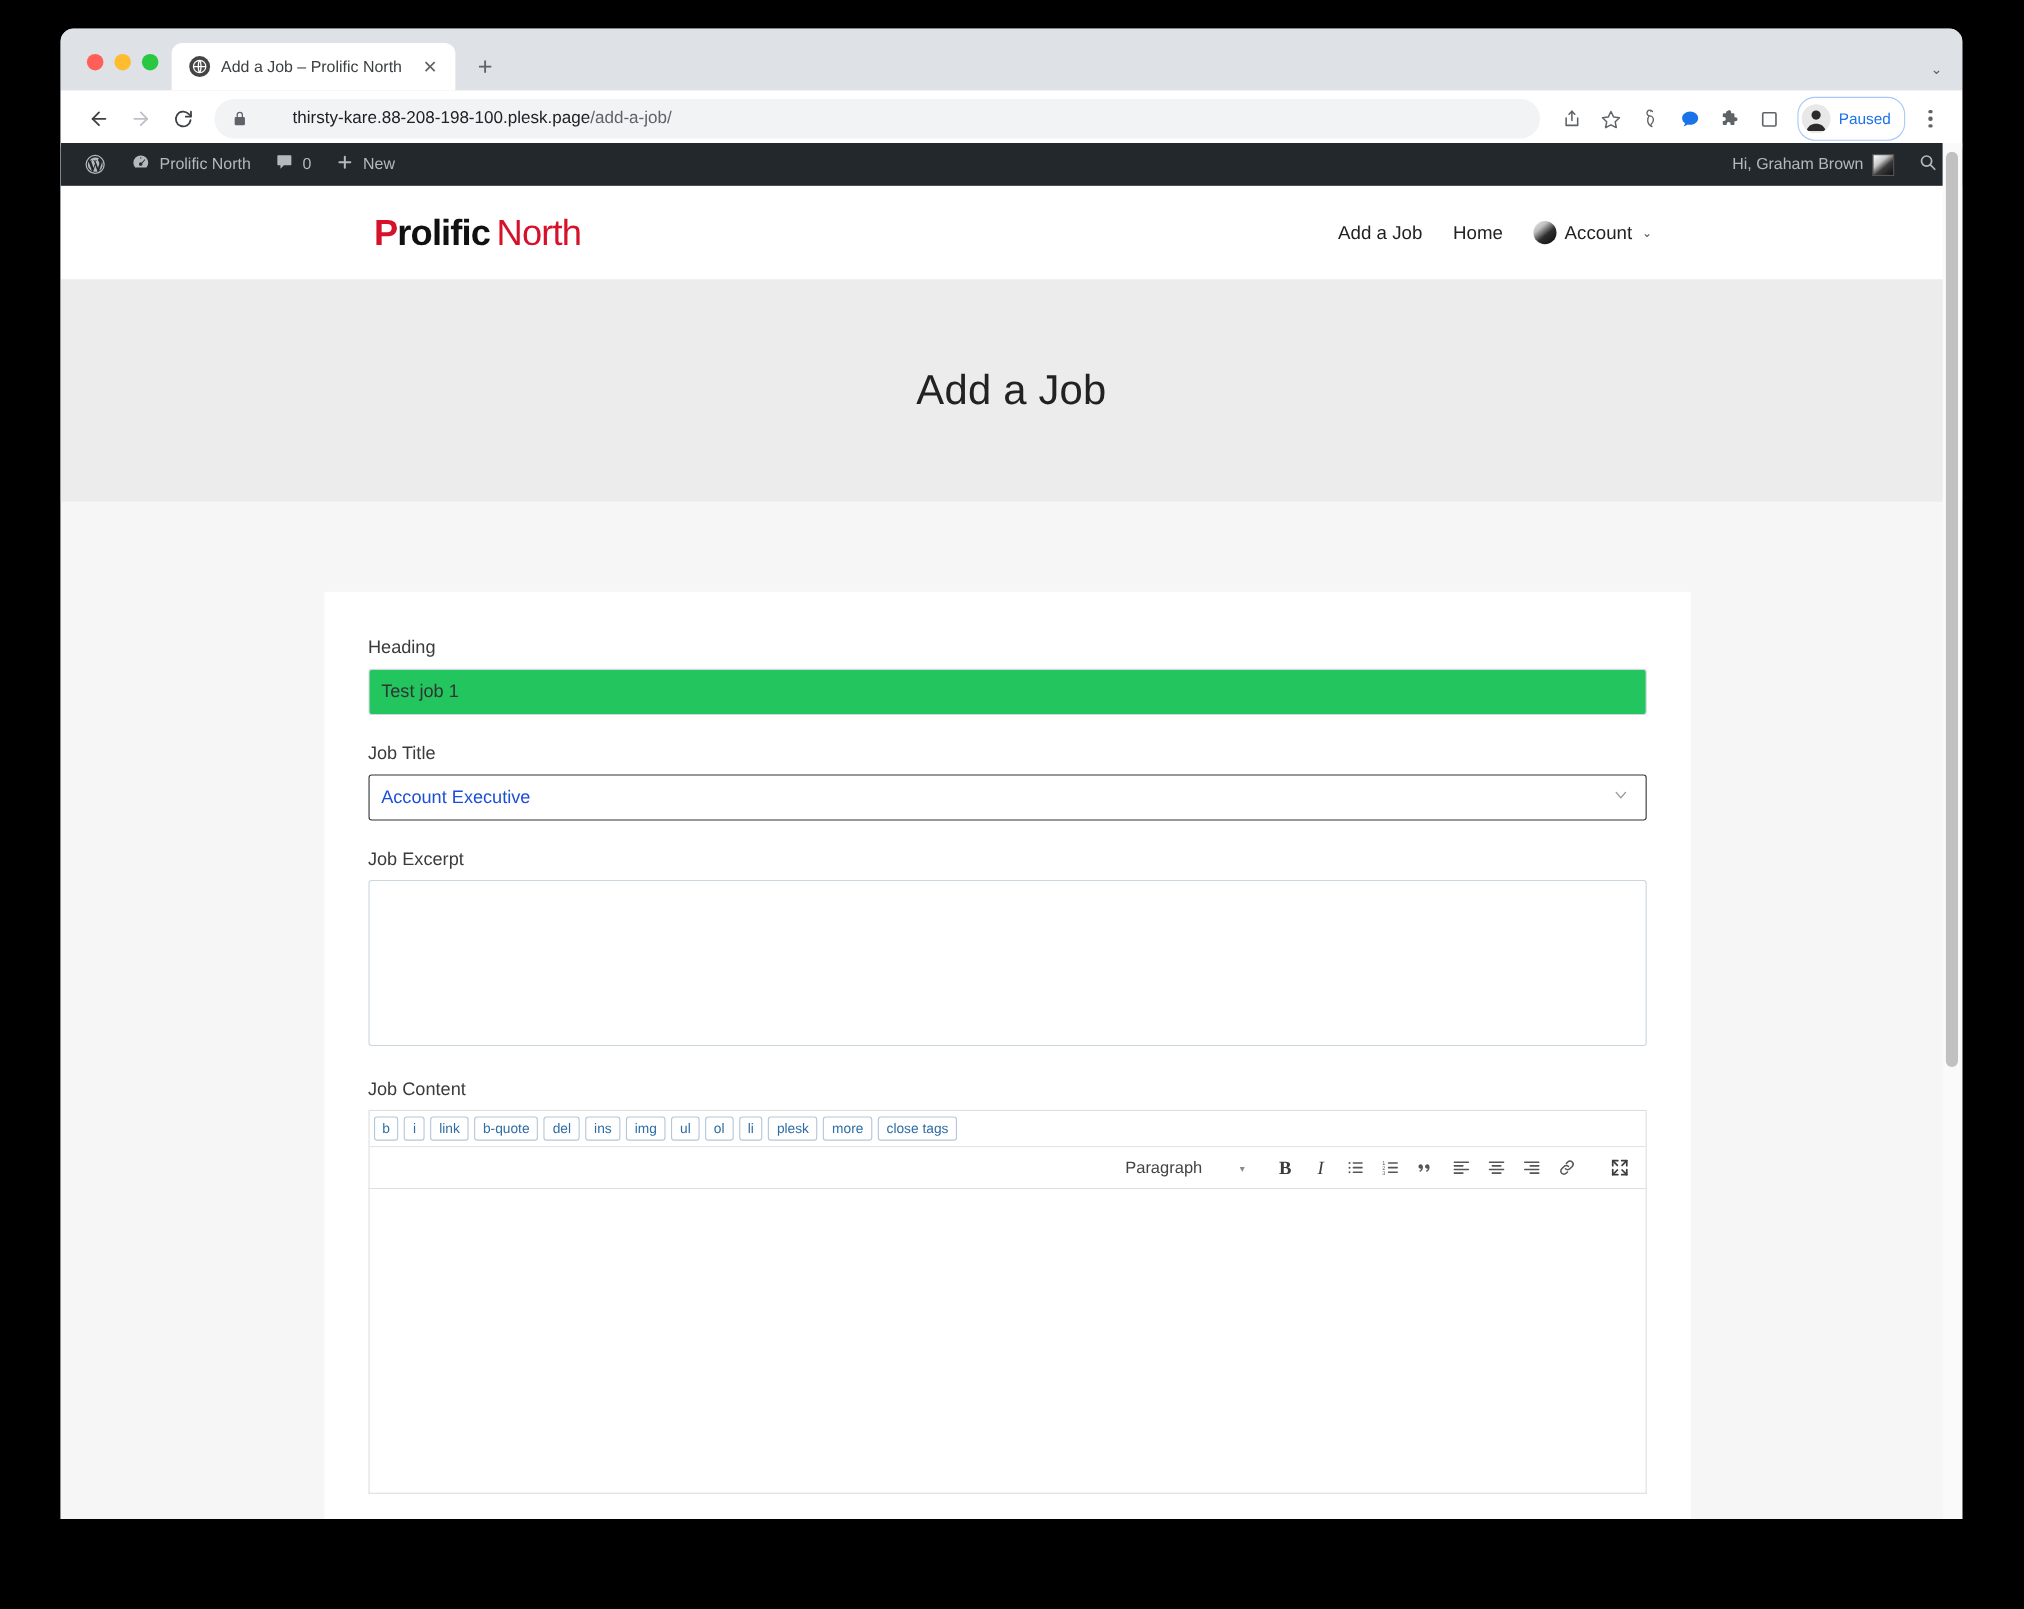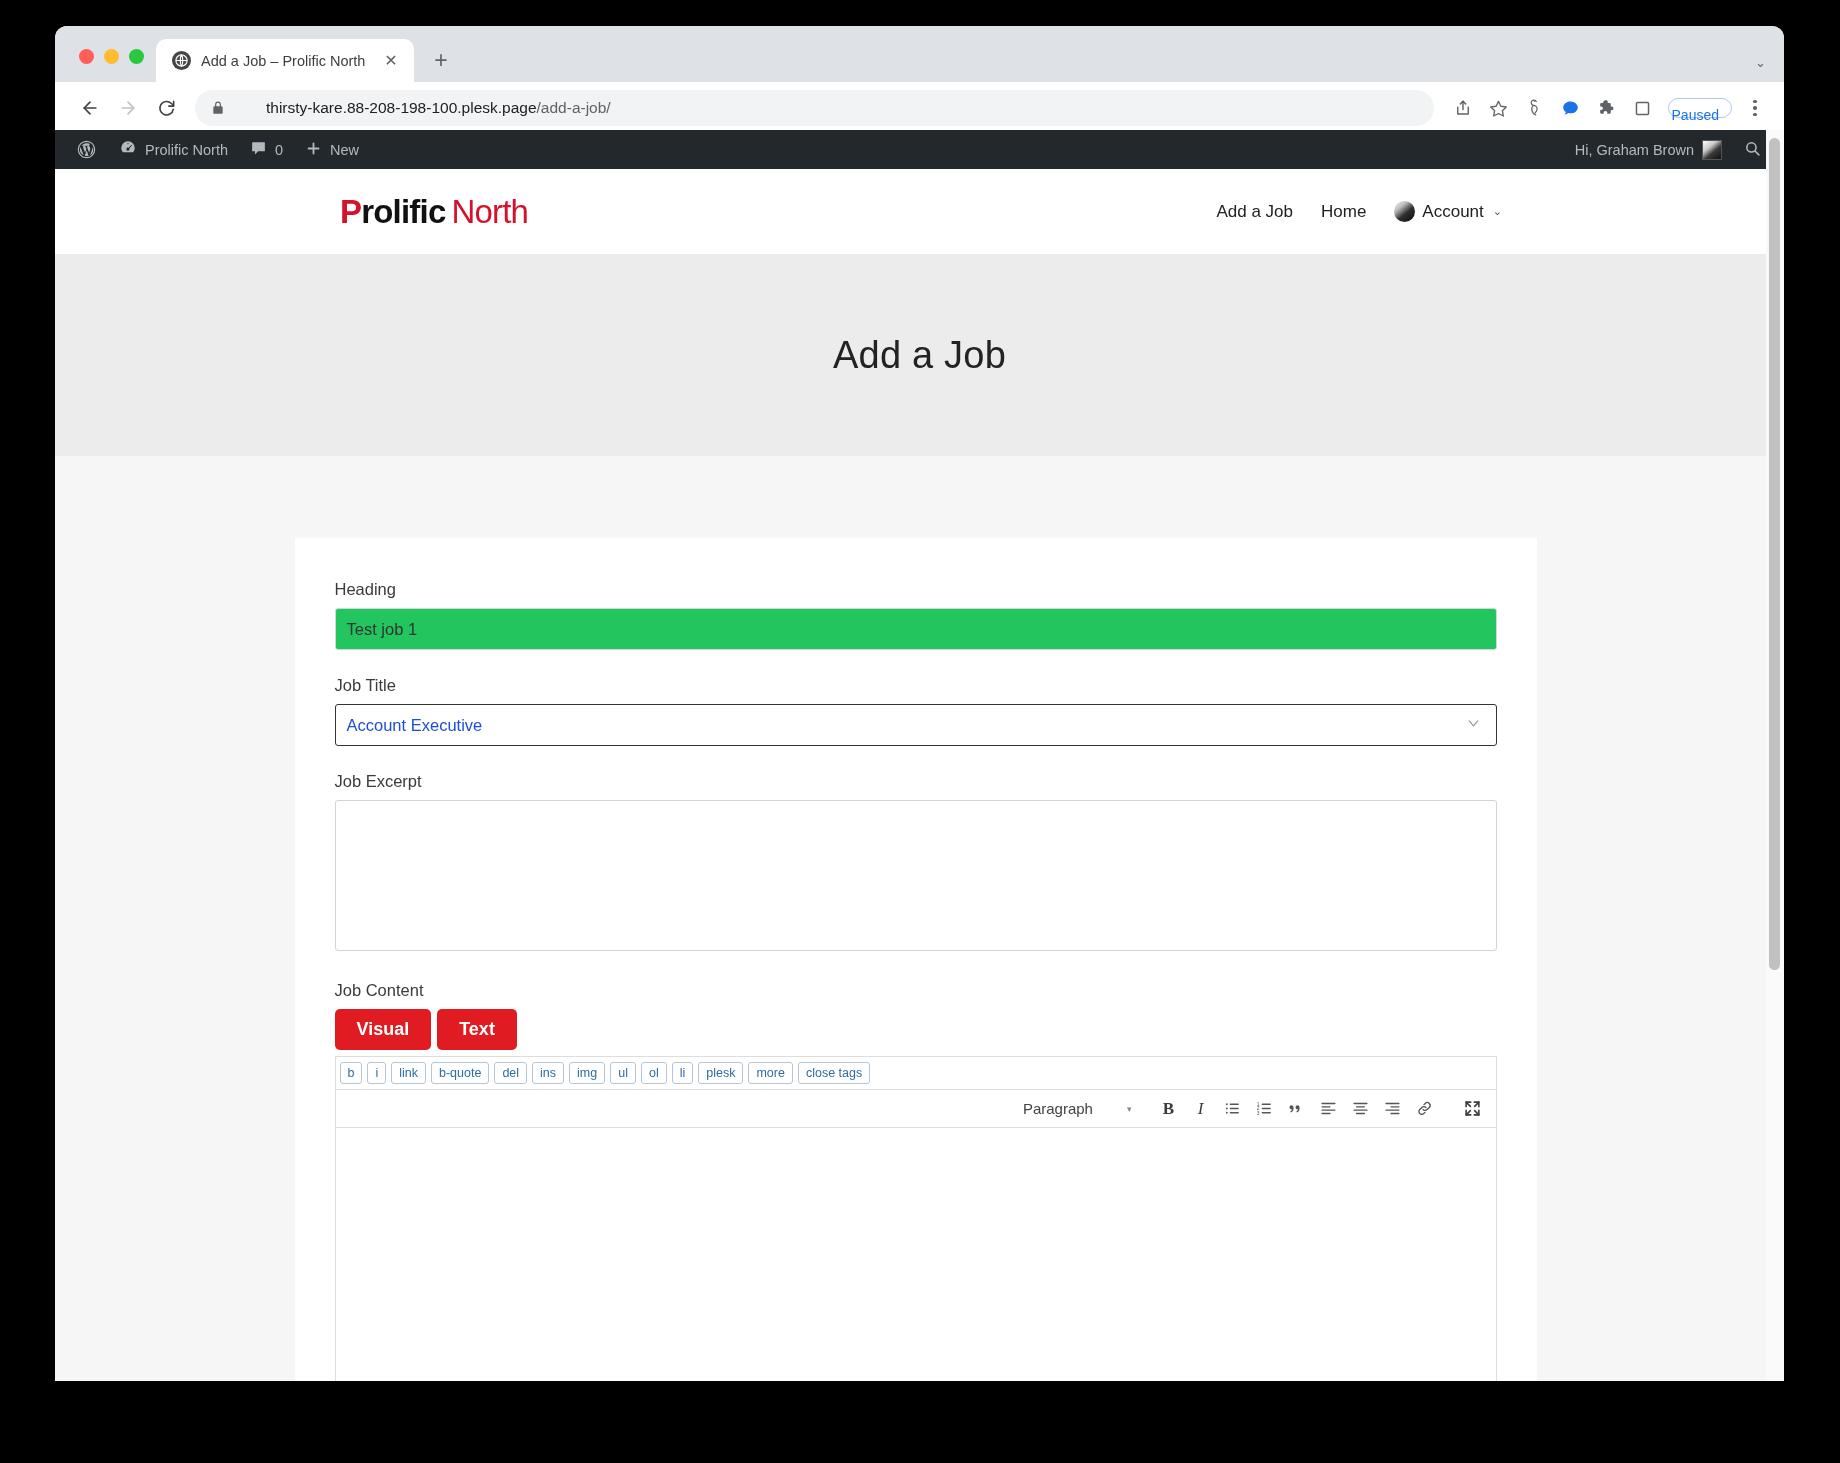--- a/index.html
+++ b/index.html
@@ -123,27 +123,26 @@
   .url-text .path { color: #5f6368; }
   .tb-icons { display: flex; align-items: center; gap: 2px; }
   .tb-icon {
     width: 34px; height: 34px;
     display: flex; align-items: center; justify-content: center;
     color: #5f6368;
     border-radius: 50%;
     flex-shrink: 0;
   }
   .profile-pill {
-    display: flex; align-items: flex-end; gap: 8px;
-    height: 20px;
+    display: flex; align-items: center; gap: 8px;
+    height: 40px;
     border: 1px solid #a8c7fa;
     border-radius: 16px;
     padding: 0 12px 0 3px;
     margin: 0 4px;
-    flex-direction: column;
   }
   .profile-avatar {
     width: 26px; height: 26px;
     border-radius: 50%;
     background: #d9d9d9;
     overflow:hidden;
     display:flex;align-items:flex-end;justify-content:center;
   }
   .profile-label {
     font-size: 14px; color: #1a73e8;
@@ -598,24 +597,20 @@
 
         <div class="field">
           <label class="field-label">Job Excerpt</label>
           <div class="textarea-box"></div>
         </div>
         <div class="field-gap"></div>
 
         <div class="field editor-wrap">
           <label class="field-label">Job Content</label>
 
-          <div class="switch-tabs">
-            <button class="switch-btn">Visual</button>
-            <button class="switch-btn">Text</button>
-          </div>
 
           <div class="quicktags">
             <button class="qt-btn">b</button>
             <button class="qt-btn">i</button>
             <button class="qt-btn">link</button>
             <button class="qt-btn">b-quote</button>
             <button class="qt-btn">del</button>
             <button class="qt-btn">ins</button>
             <button class="qt-btn">img</button>
             <button class="qt-btn">ul</button>

